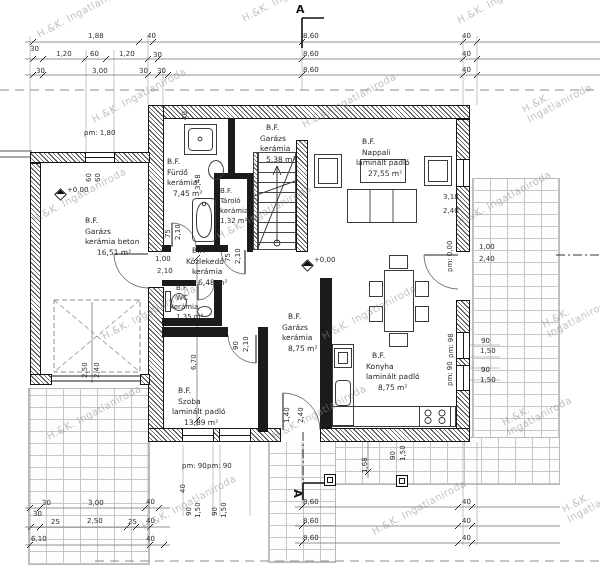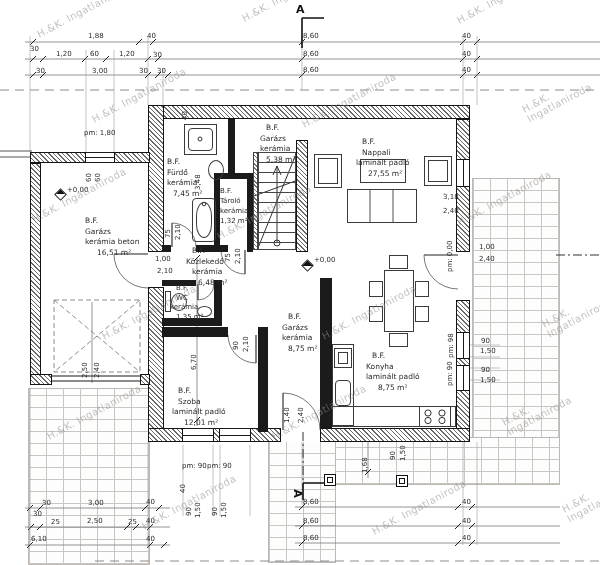--- a/index.html
+++ b/index.html
@@ -288,21 +288,21 @@
   <div class="rl" style="left:282px;top:312px">
     <div class="i1">B.F.</div>
     <div>Garázs</div>
     <div>kerámia</div>
     <div class="i1">8,75 m²</div>
   </div>
   <div class="rl" style="left:172px;top:386px">
     <div class="i1">B.F.</div>
     <div class="i1">Szoba</div>
     <div>laminált padló</div>
-    <div class="i2">12,01 m²</div>
+    <div class="i2">13,89 m²</div>
   </div>
   <div class="rl" style="left:366px;top:351px">
     <div class="i1">B.F.</div>
     <div>Konyha</div>
     <div>laminált padló</div>
     <div class="i2">8,75 m²</div>
   </div>
 
   <span class="wm" style="left:35px;top:30px">H.&amp;K. Ingatlaniroda</span>
   <span class="wm" style="left:240px;top:14px">H.&amp;K. Ingatlaniroda</span>

